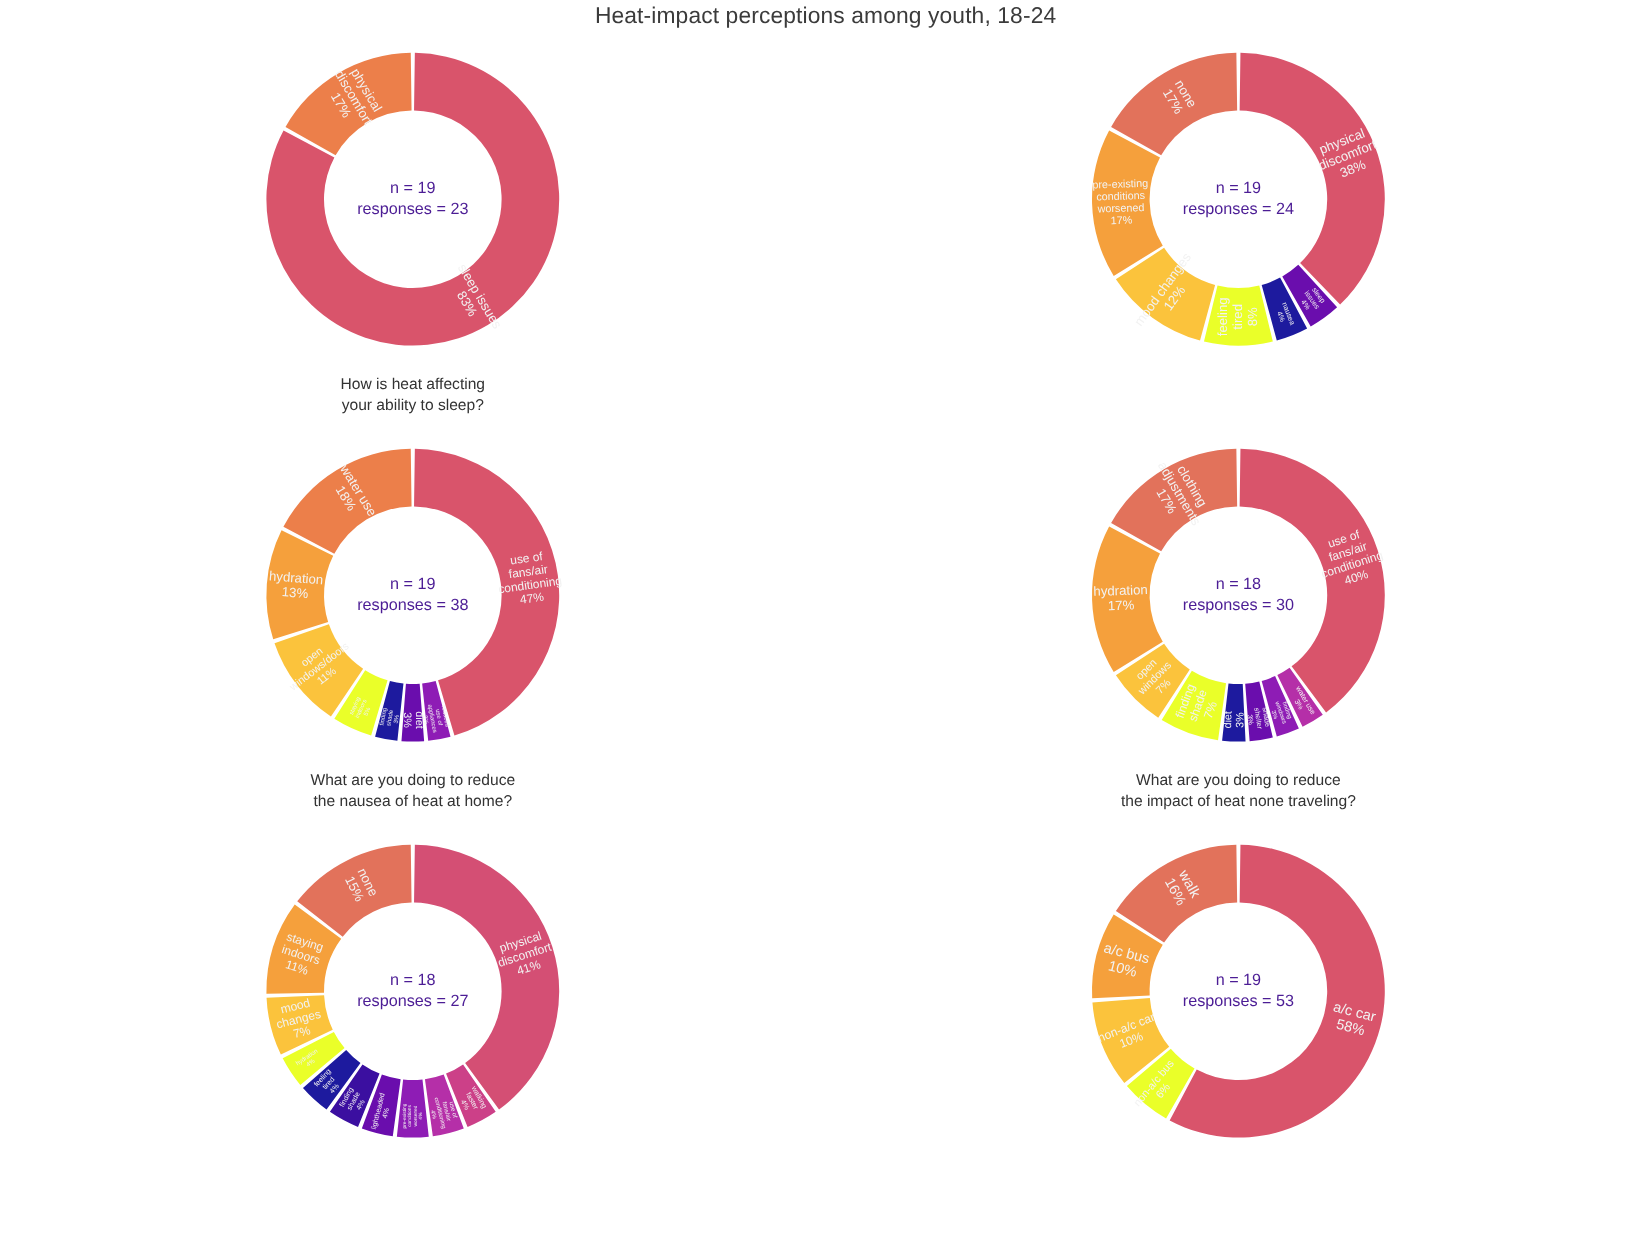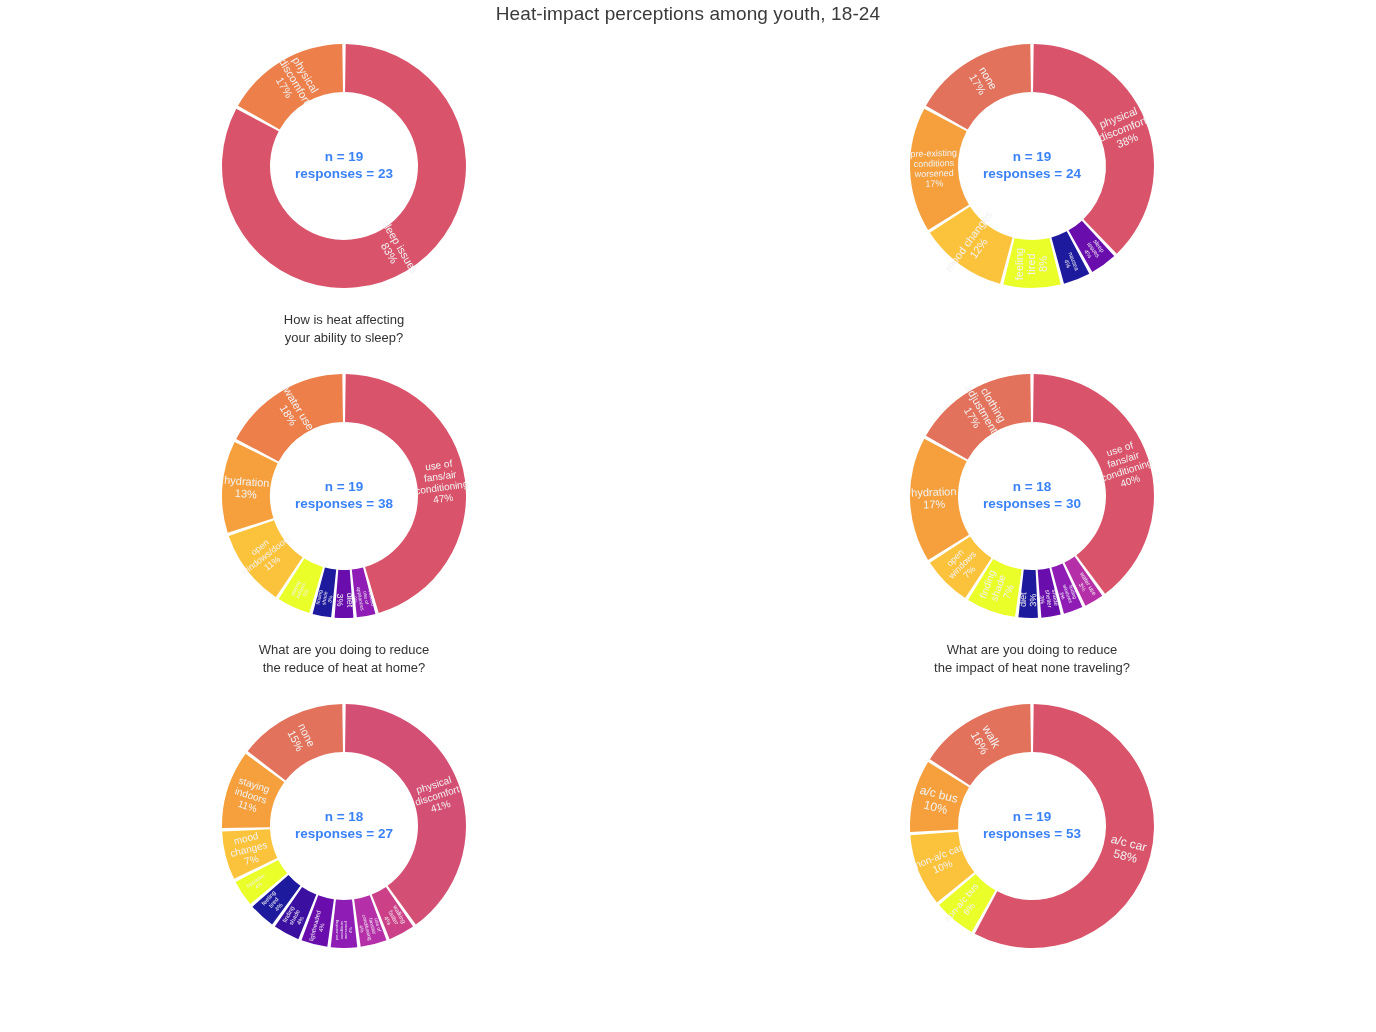--- a/index.html
+++ b/index.html
@@ -48,24 +48,23 @@
     left: 0; top: 0;
     width: 270px; height: 270px;
     display: flex;
     flex-direction: column;
     align-items: center;
     justify-content: center;
     pointer-events: none;
   }
   .center-label .ln {
     font-size: 13.5px;
-    color: #3b82f6;
+    color: #4c1d95;
     line-height: 1.25;
     text-align: right;
-    font-weight: bold;
   }
   .caption {
     margin-top: 10px;
     text-align: center;
     font-size: 13px;
     color: #333333;
     line-height: 1.42;
     max-width: 420px;
   }
   .caption .l2 { display: block; }
@@ -221,21 +220,21 @@
           <g transform="translate(83.85887095336409 51.40224333251919) rotate(58.543689320388296)">
             <text class="seg-label" x="0" y="-6.16" font-size="11" fill="#f2f2f2">water use</text>
             <text class="seg-label" x="0" y="6.16" font-size="11" fill="#f2f2f2">18%</text>
           </g>
         </svg>
         <div class="center-label">
           <div class="ln">n = 19</div>
           <div class="ln">responses = 38</div>
         </div>
       </div>
-      <div class="caption"><span class="l1">What are you doing to reduce</span><span class="l2">the reduce of heat at home?</span></div>
+      <div class="caption"><span class="l1">What are you doing to reduce</span><span class="l2">the nausea of heat at home?</span></div>
     </div>
     <div class="cell">
       <div class="donut-wrap">
         <svg width="270" height="270" viewBox="0 0 270 270">
           <path d="M 136.70338600137572 13.011892070864889 A 122 122 0 0 1 208.0808790189015 232.68922725574546
           L 179.32774629015336 194.25412145020627 A 74 74 0 0 0 136.03320134509676 61.00721322331148 Z" fill="#d9546b"></path>
           <g transform="translate(228.20353859692506 104.71633455125516) rotate(-18)">
             <text class="seg-label" x="0" y="-16.8" font-size="10" fill="#f2f2f2">use of</text>
             <text class="seg-label" x="0" y="-5.6" font-size="10" fill="#f2f2f2">fans/air</text>
             <text class="seg-label" x="0" y="5.600000000000001" font-size="10" fill="#f2f2f2">conditioning</text>

